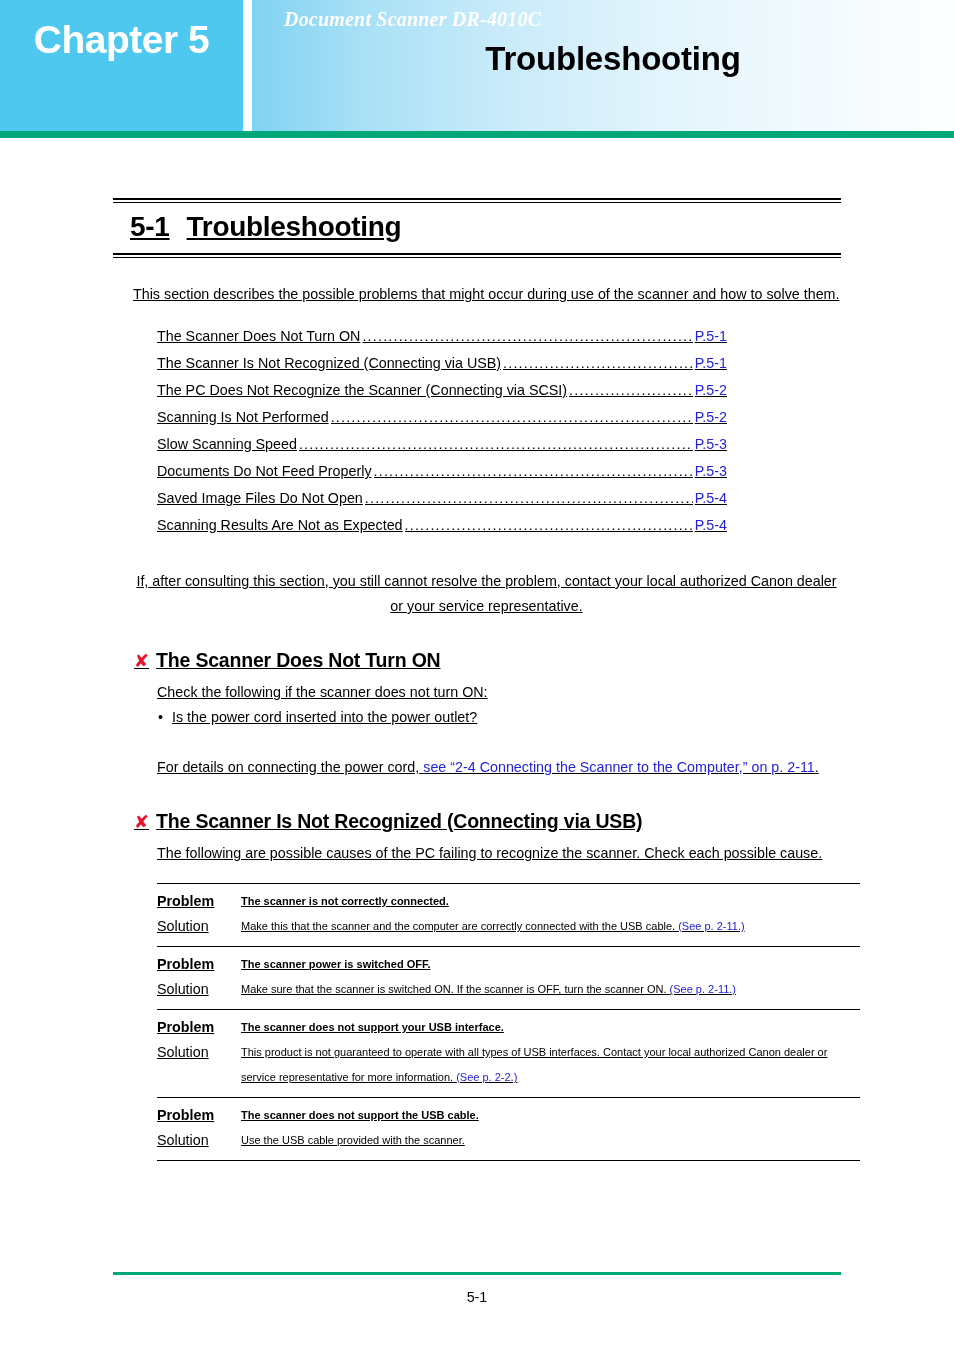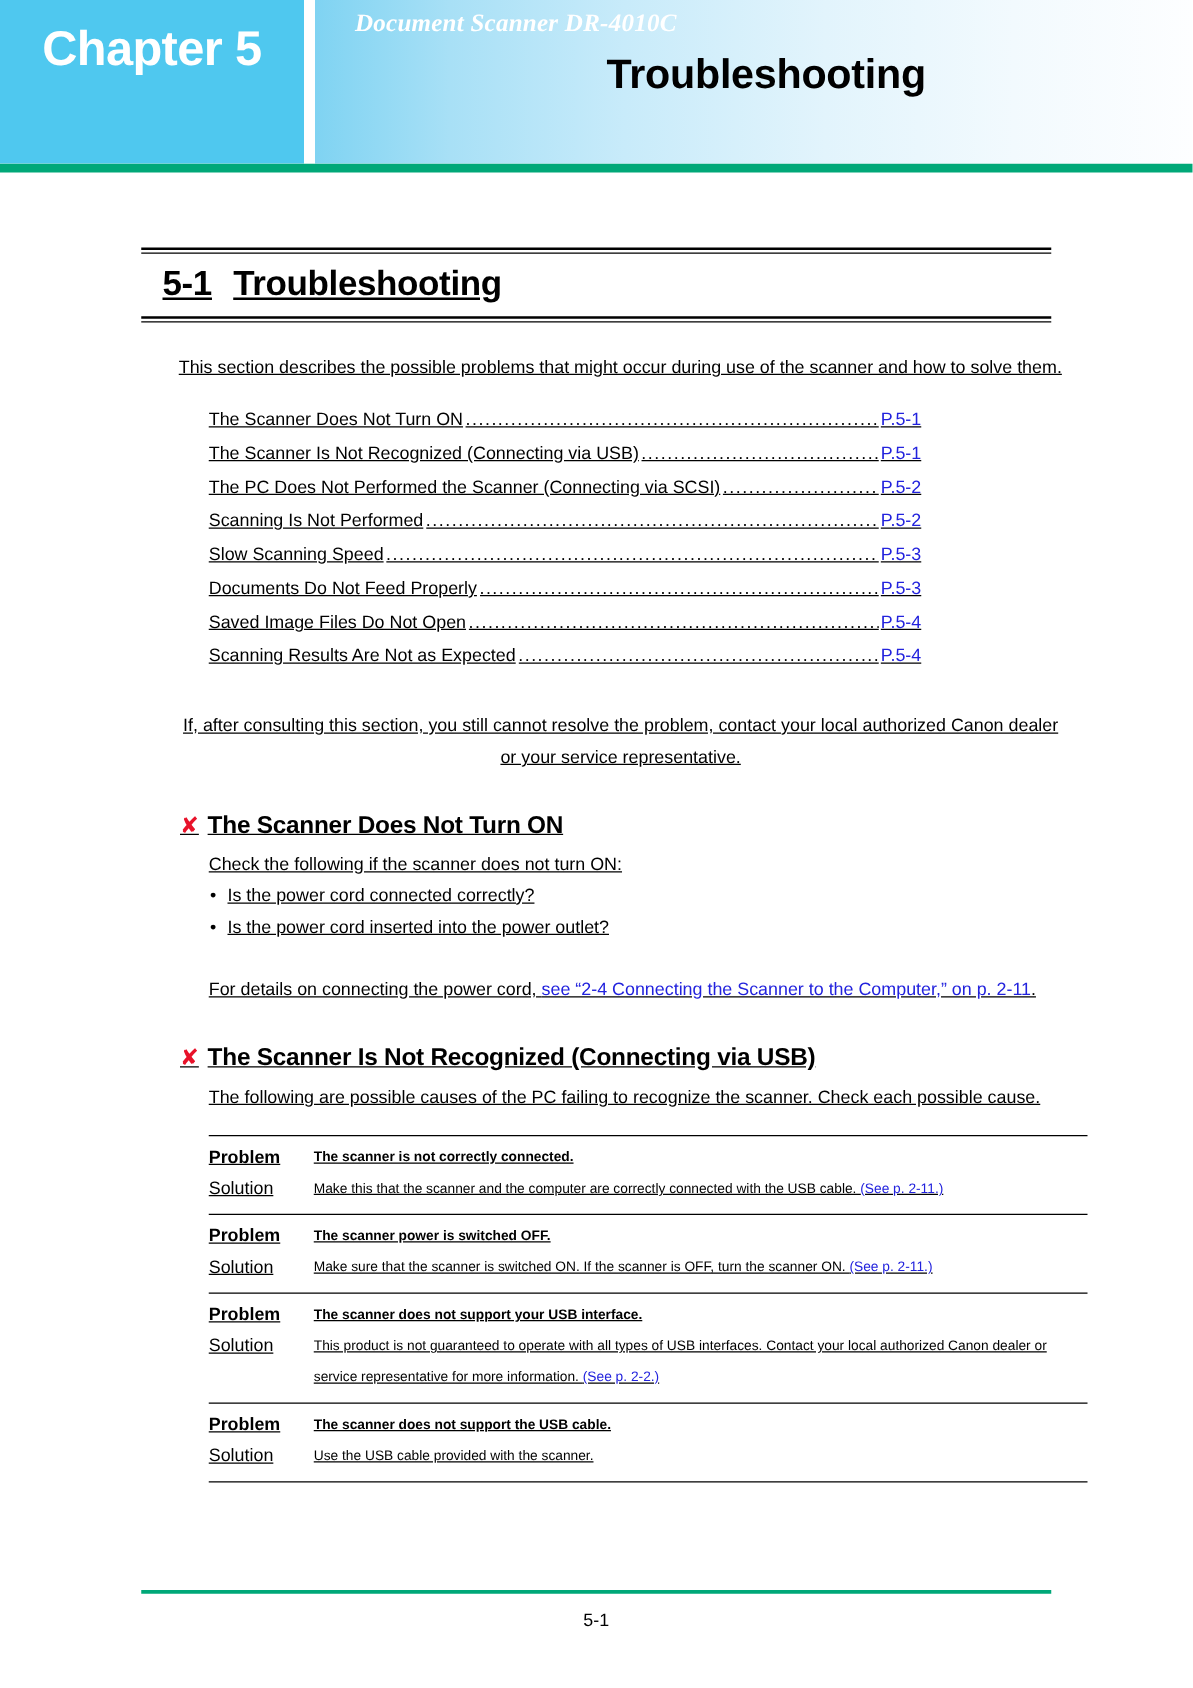--- a/index.html
+++ b/index.html
@@ -115,21 +115,21 @@
   .section-title {
     font-size: 28px;
     font-weight: bold;
     letter-spacing: -0.3px;
     padding: 8px 0 8px 17px;
     white-space: nowrap;
   }
   .section-title .num { margin-right: 17px; }
 
   .body-col {
-    margin-left: 30px;
+    margin-left: 20px;
     width: 707px;
   }
 
   p.intro {
     font-size: 14.3px;
     line-height: 25px;
     margin: 24px 0 0 0;
     width: 707px;
   }
 
@@ -301,21 +301,21 @@
         <span class="toc-label">The Scanner Does Not Turn ON</span>
         <span class="toc-dots">..................................................................................................................................</span>
         <span class="toc-page">P.5-1</span>
       </div>
       <div class="toc-item">
         <span class="toc-label">The Scanner Is Not Recognized (Connecting via USB)</span>
         <span class="toc-dots">..................................................................................................................................</span>
         <span class="toc-page">P.5-1</span>
       </div>
       <div class="toc-item">
-        <span class="toc-label">The PC Does Not Performed the Scanner (Connecting via SCSI)</span>
+        <span class="toc-label">The PC Does Not Recognize the Scanner (Connecting via SCSI)</span>
         <span class="toc-dots">..................................................................................................................................</span>
         <span class="toc-page">P.5-2</span>
       </div>
       <div class="toc-item">
         <span class="toc-label">Scanning Is Not Performed</span>
         <span class="toc-dots">..................................................................................................................................</span>
         <span class="toc-page">P.5-2</span>
       </div>
       <div class="toc-item">
         <span class="toc-label">Slow Scanning Speed</span>
@@ -341,21 +341,20 @@
 
     <p class="after-toc">If, after consulting this section, you still cannot resolve the problem, contact your local authorized Canon dealer or your service representative.</p>
 
     <div class="x-heading">
       <span class="x-mark">✘</span>
       <span class="x-title">The Scanner Does Not Turn ON</span>
     </div>
     <div class="sub-block">
       <p>Check the following if the scanner does not turn ON:</p>
       <ul class="bullets">
-        <li>Is the power cord connected correctly?</li>
         <li>Is the power cord inserted into the power outlet?</li>
       </ul>
       <div class="spacer-line"></div>
       <p><span>For details on connecting the power cord, </span><span class="link">see “2-4 Connecting the Scanner to the Computer,” on p. 2-11</span><span>.</span></p>
     </div>
 
     <div class="x-heading">
       <span class="x-mark">✘</span>
       <span class="x-title">The Scanner Is Not Recognized (Connecting via USB)</span>
     </div>

